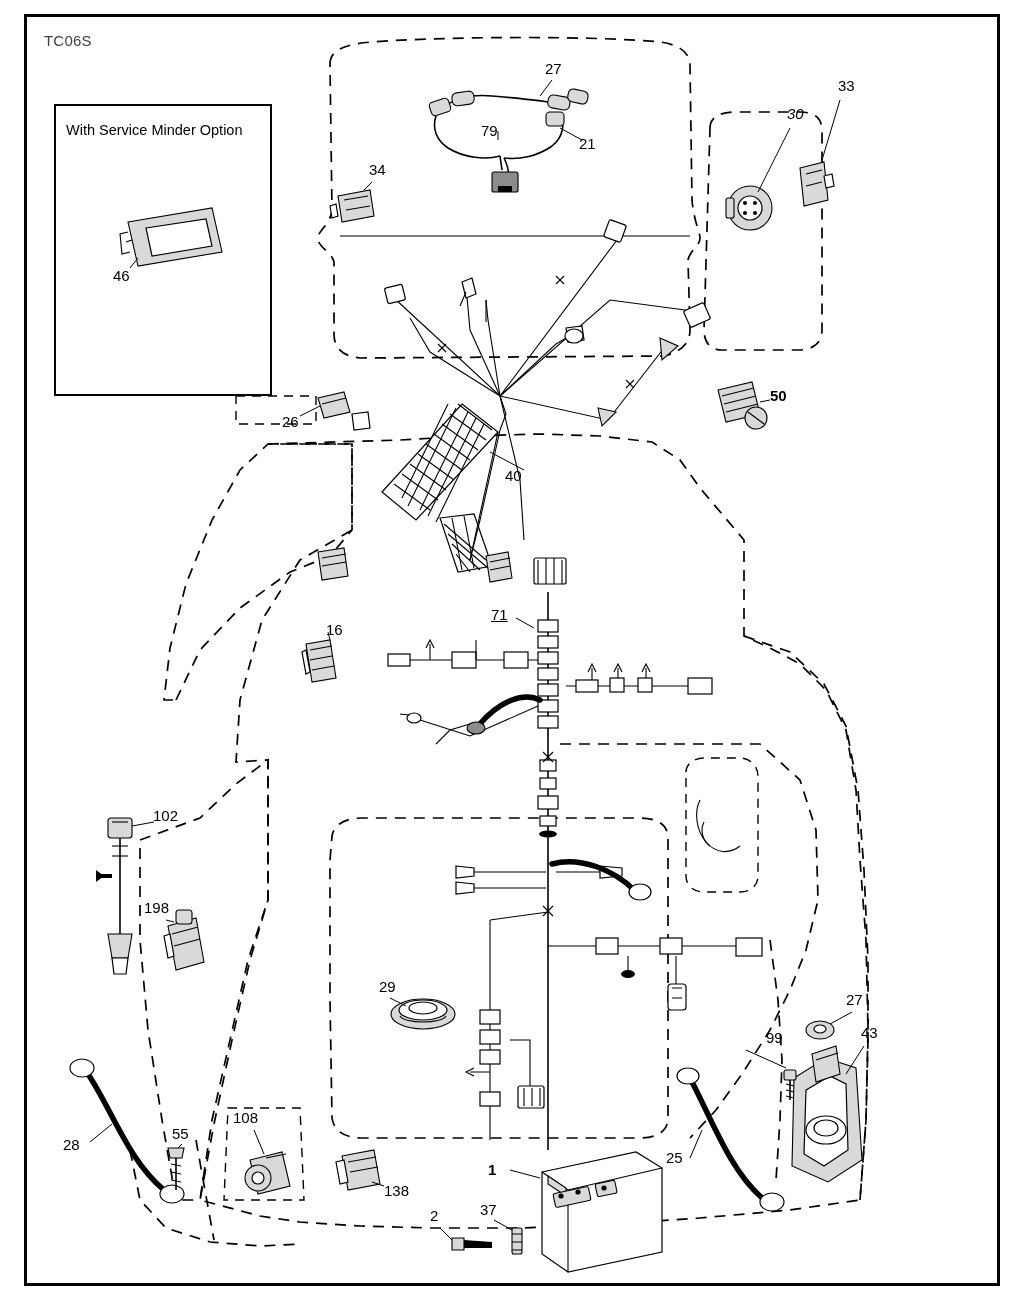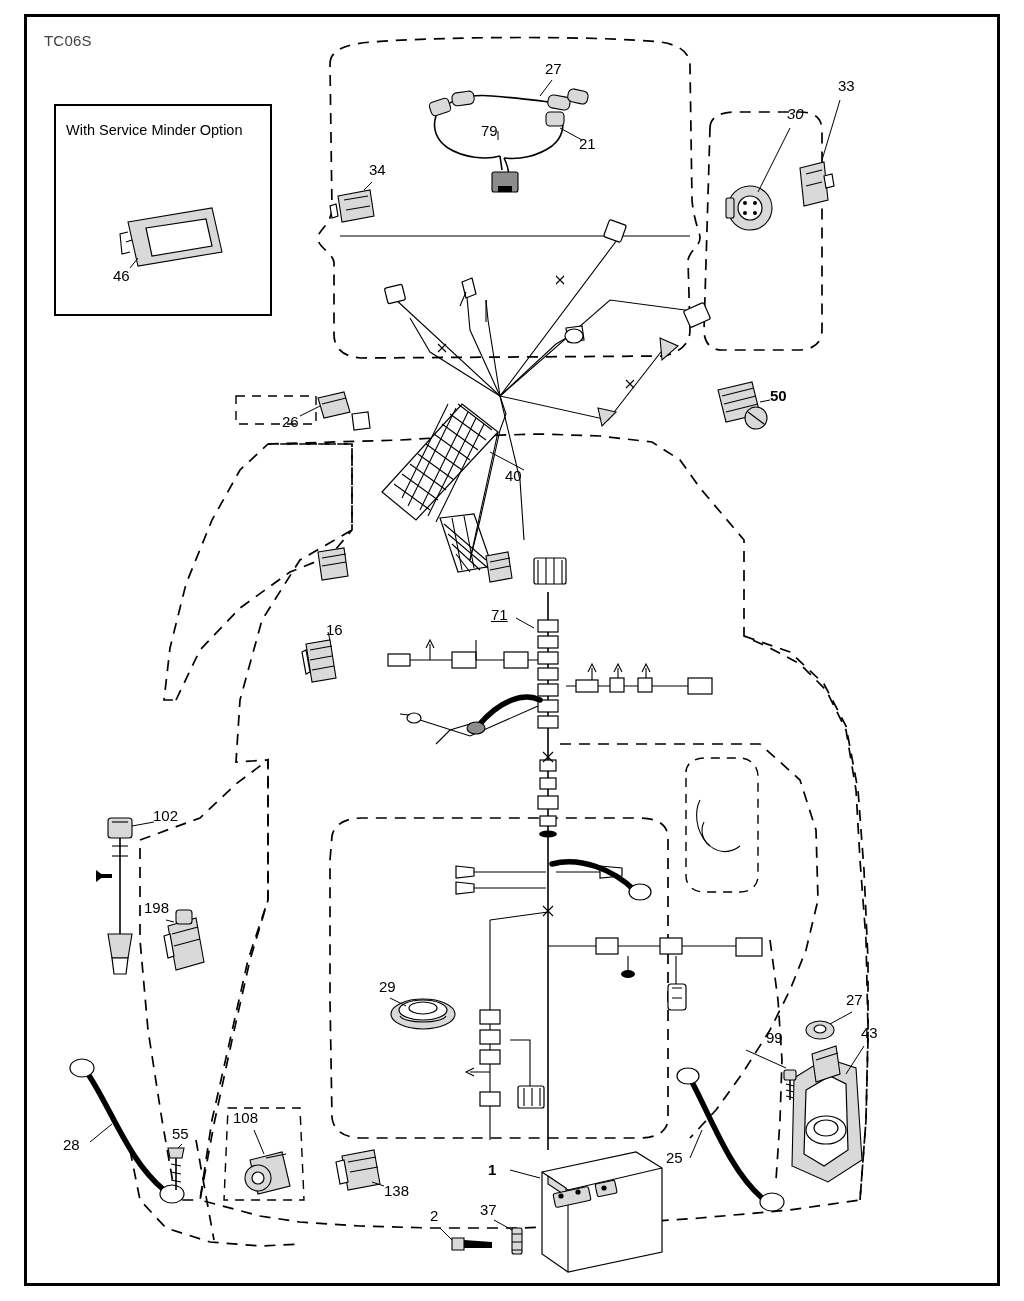--- a/index.html
+++ b/index.html
@@ -26,21 +26,21 @@
     position:absolute;
     left:44px; top:32px;
     font-size:15px; color:#404040;
     letter-spacing:.2px;
   }
 
   
   .inset-box {
     position:absolute;
     left:54px; top:104px;
-    width:218px; height:212px;
+    width:218px; height:292px;
     border:2px solid #000;
     background:#fff;
   }
   .inset-title {
     position:absolute;
     left:10px; top:16px;
     font-size:14.5px; color:#000;
     white-space:nowrap;
   }
 

